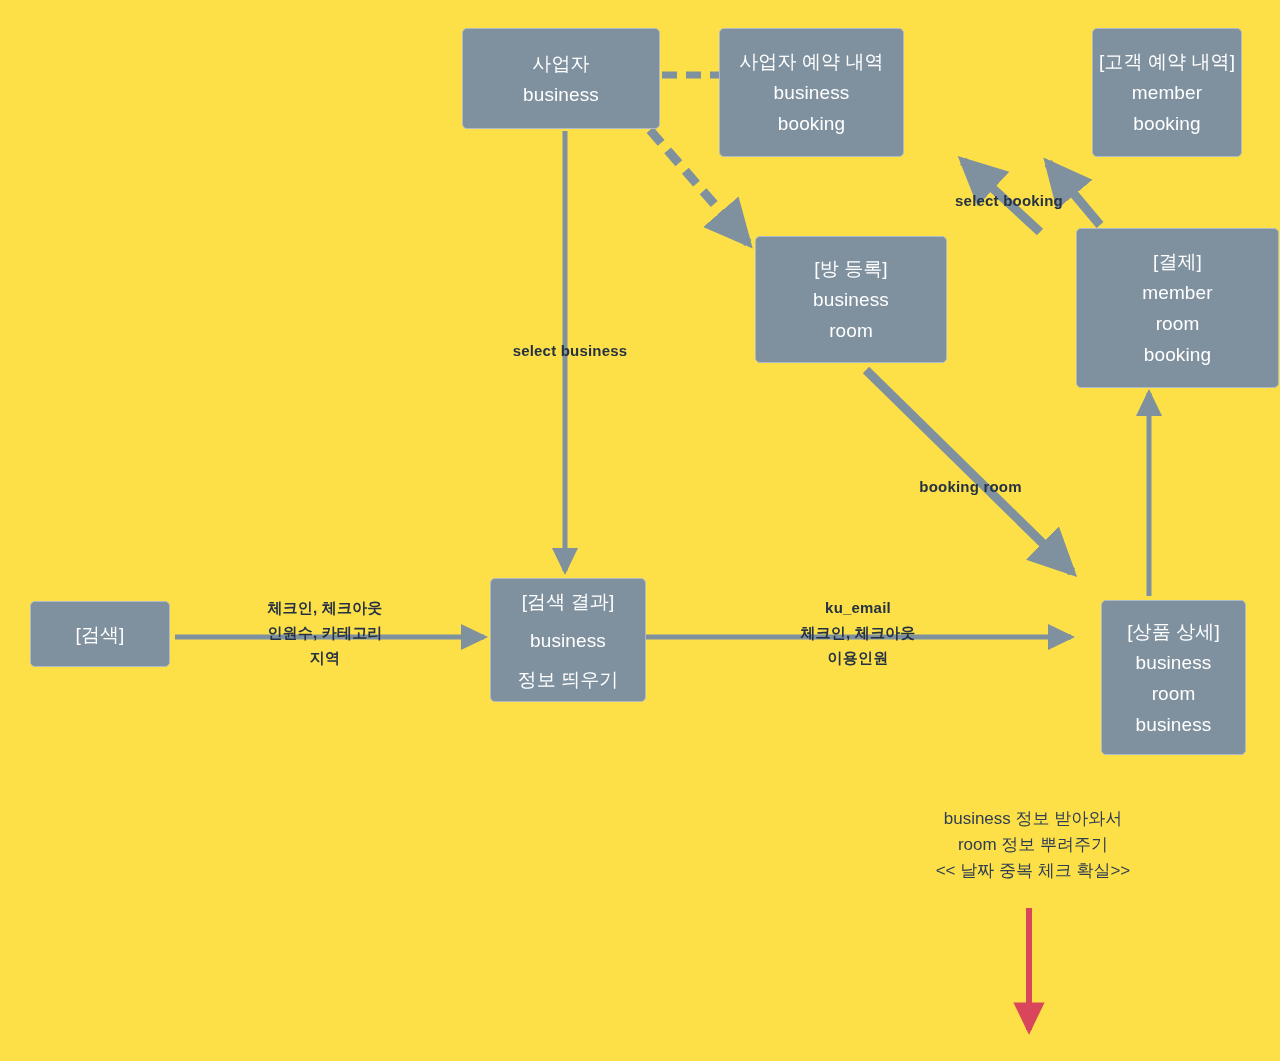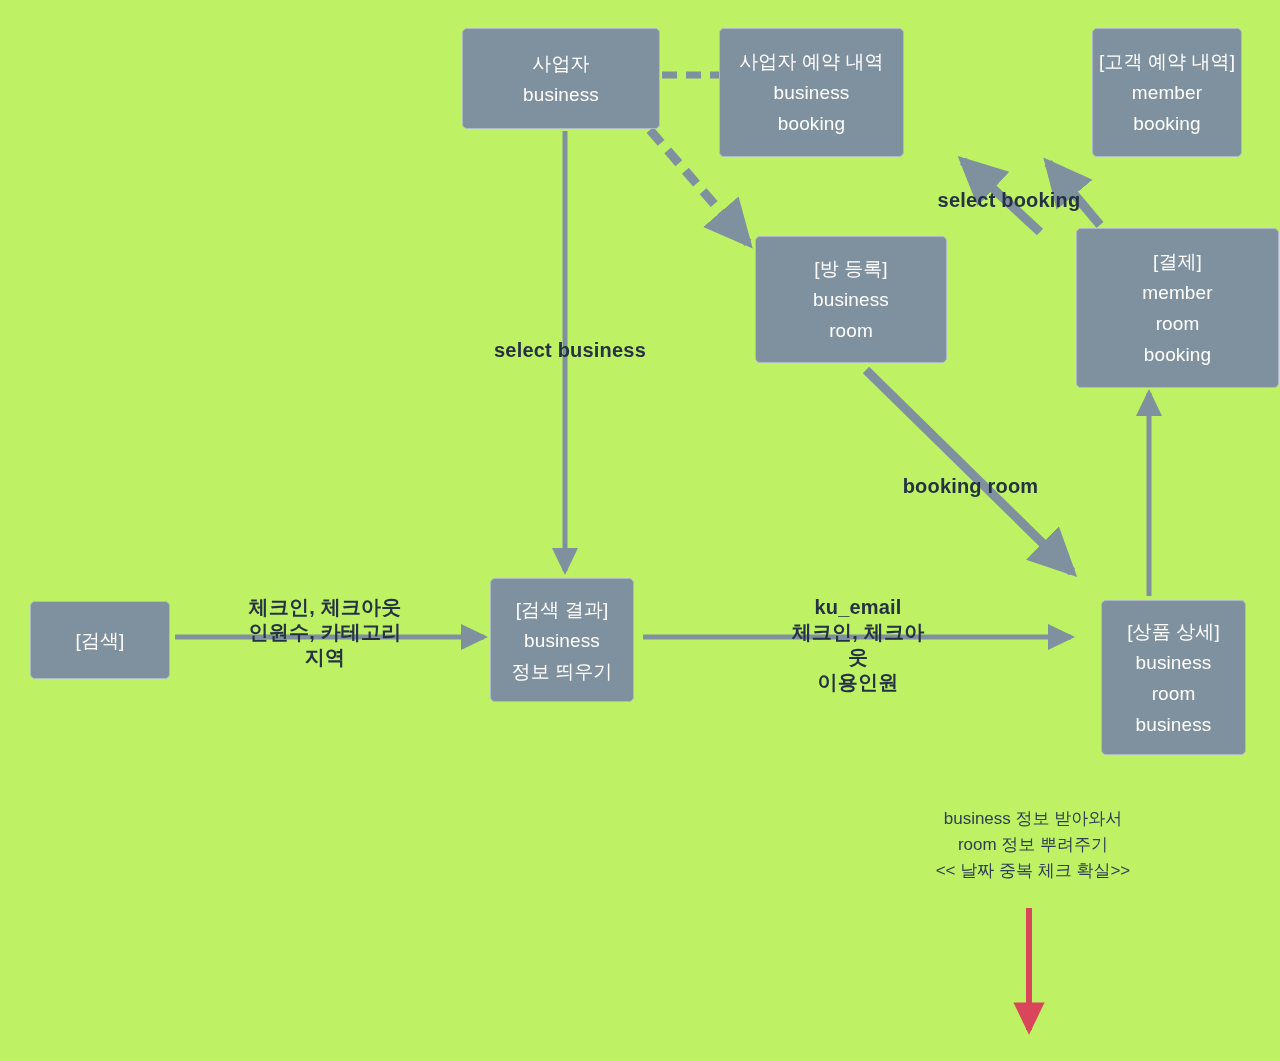--- a/index.html
+++ b/index.html
@@ -8,21 +8,21 @@
     padding: 0;
     background: #000000;
   }
   body {
     font-family: "Liberation Sans", "DejaVu Sans", sans-serif;
   }
   #canvas {
     position: relative;
     width: 1280px;
     height: 1061px;
-    background: #bef264;
+    background: #fde047;
     overflow: hidden;
   }
   svg.edges {
     position: absolute;
     left: 0;
     top: 0;
     width: 1280px;
     height: 1061px;
     pointer-events: none;
   }
@@ -39,21 +39,21 @@
     justify-content: center;
     text-align: center;
     font-size: 19px;
     line-height: 31px;
     letter-spacing: 0.1px;
   }
   .node .ln { display: block; white-space: nowrap; }
   .edge-label {
     position: absolute;
     color: #253244;
-    font-size: 20px;
+    font-size: 15px;
     line-height: 25px;
     text-align: center;
     white-space: pre-line;
     font-weight: 700;
     letter-spacing: 0.2px;
   }
   .note-red {
     position: absolute;
     color: #2f3e52;
     font-size: 17px;
@@ -142,25 +142,25 @@
     <span class="ln">room</span>
   </div>
 
   <div class="node" style="left:1076px; top:228px; width:203px; height:160px;">
     <span class="ln">[결제]</span>
     <span class="ln">member</span>
     <span class="ln">room</span>
     <span class="ln">booking</span>
   </div>
 
-  <div class="node" style="left:30px; top:601px; width:140px; height:78px;">
+  <div class="node" style="left:30px; top:601px; width:140px; height:66px;">
     <span class="ln">[검색]</span>
   </div>
 
-  <div class="node" style="left:490px; top:578px; width:144px; height:124px;">
+  <div class="node" style="left:490px; top:578px; width:156px; height:124px;gap:8px;">
     <span class="ln">[검색 결과]</span>
     <span class="ln">business</span>
     <span class="ln">정보 띄우기</span>
   </div>
 
   <div class="node" style="left:1077px; top:600px; width:145px; height:155px;margin-left:24px;">
     <span class="ln">[상품 상세]</span>
     <span class="ln">business</span>
     <span class="ln">room</span>
     <span class="ln">business</span>

